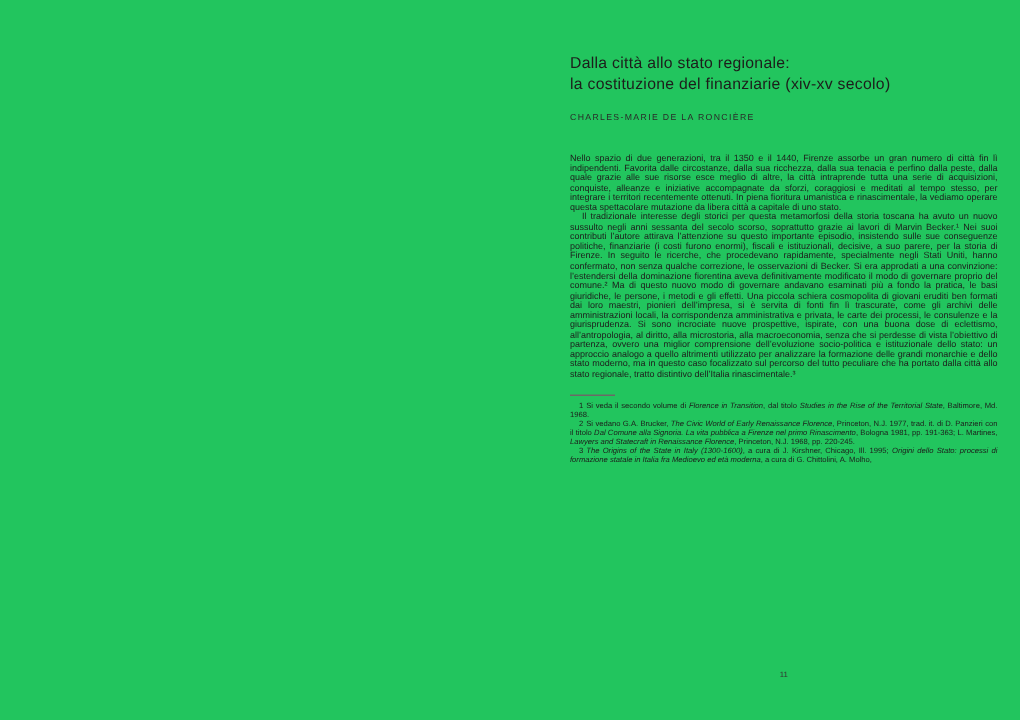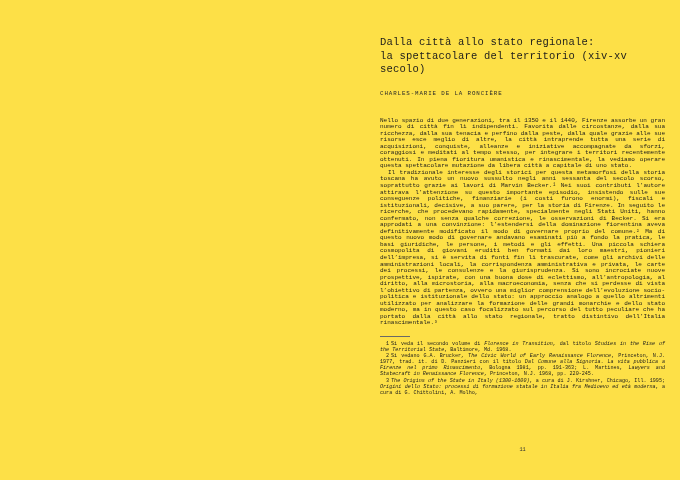--- a/index.html
+++ b/index.html
@@ -1,22 +1,22 @@
 <!DOCTYPE html>
 <html lang="it"><head>
 <meta charset="utf-8">
 <style>
   html, body { margin: 0; padding: 0; background: #ffffff; }
   .sheet {
     position: relative;
     width: 680px;
     height: 480px;
-    background: #fde047;
+    background: #22c55e;
     overflow: hidden;
-    font-family: Liberation Mono, monospace;
+    font-family: Liberation Sans, sans-serif;
     color: #1d1d1b;
   }
   .column {
     position: absolute;
     left: 380px;
     top: 36px;
     width: 285px;
   }
   .title {
     font-size: 10.5px;
@@ -68,21 +68,21 @@
   }
 </style>
 </head>
 <body>
 
 <div class="sheet">
   <div class="column">
 
     <div class="title">
       <div>Dalla città allo stato regionale:</div>
-      <div>la spettacolare del territorio (xiv-xv secolo)</div>
+      <div>la costituzione del finanziarie (xiv-xv secolo)</div>
     </div>
 
     <div class="author">CHARLES-MARIE DE LA RONCIÈRE</div>
 
     <div class="bodytext">
       <p>Nello spazio di due generazioni, tra il 1350 e il 1440, Firenze assorbe un gran numero di città fin lì indipendenti. Favorita dalle circostanze, dalla sua ricchezza, dalla sua tenacia e perfino dalla peste, dalla quale grazie alle sue risorse esce meglio di altre, la città intraprende tutta una serie di acquisizioni, conquiste, alleanze e iniziative accompagnate da sforzi, coraggiosi e meditati al tempo stesso, per integrare i territori recentemente ottenuti. In piena fioritura umanistica e rinascimentale, la vediamo operare questa spettacolare mutazione da libera città a capitale di uno stato.</p>
       <p class="indent">Il tradizionale interesse degli storici per questa metamorfosi della storia toscana ha avuto un nuovo sussulto negli anni sessanta del secolo scorso, soprattutto grazie ai lavori di Marvin Becker.¹ Nei suoi contributi l’autore attirava l’attenzione su questo importante episodio, insistendo sulle sue conseguenze politiche, finanziarie (i costi furono enormi), fiscali e istituzionali, decisive, a suo parere, per la storia di Firenze. In seguito le ricerche, che procedevano rapidamente, specialmente negli Stati Uniti, hanno confermato, non senza qualche correzione, le osservazioni di Becker. Si era approdati a una convinzione: l’estendersi della dominazione fiorentina aveva definitivamente modificato il modo di governare proprio del comune.² Ma di questo nuovo modo di governare andavano esaminati più a fondo la pratica, le basi giuridiche, le persone, i metodi e gli effetti. Una piccola schiera cosmopolita di giovani eruditi ben formati dai loro maestri, pionieri dell’impresa, si è servita di fonti fin lì trascurate, come gli archivi delle amministrazioni locali, la corrispondenza amministrativa e privata, le carte dei processi, le consulenze e la giurisprudenza. Si sono incrociate nuove prospettive, ispirate, con una buona dose di eclettismo, all’antropologia, al diritto, alla microstoria, alla macroeconomia, senza che si perdesse di vista l’obiettivo di partenza, ovvero una miglior comprensione dell’evoluzione socio-politica e istituzionale dello stato: un approccio analogo a quello altrimenti utilizzato per analizzare la formazione delle grandi monarchie e dello stato moderno, ma in questo caso focalizzato sul percorso del tutto peculiare che ha portato dalla città allo stato regionale, tratto distintivo dell’Italia rinascimentale.³</p>
     </div>
 
     <div class="fnrule"></div>

